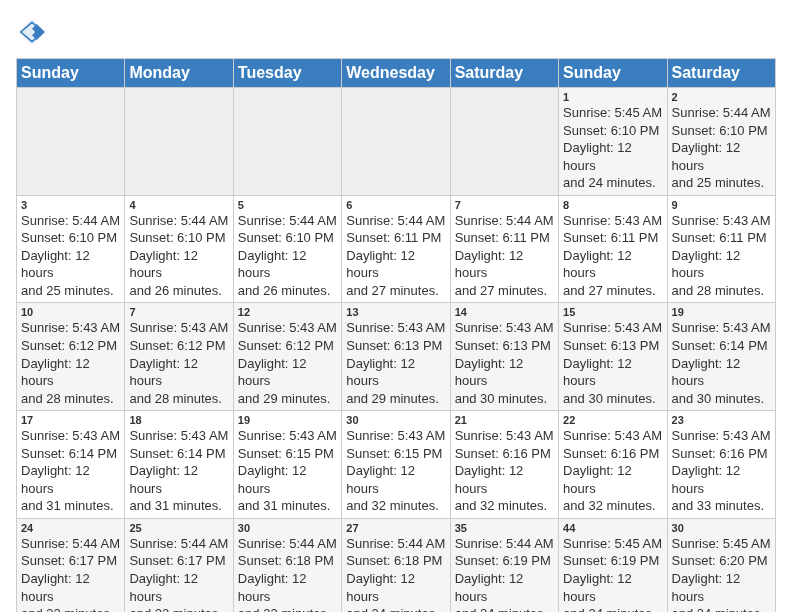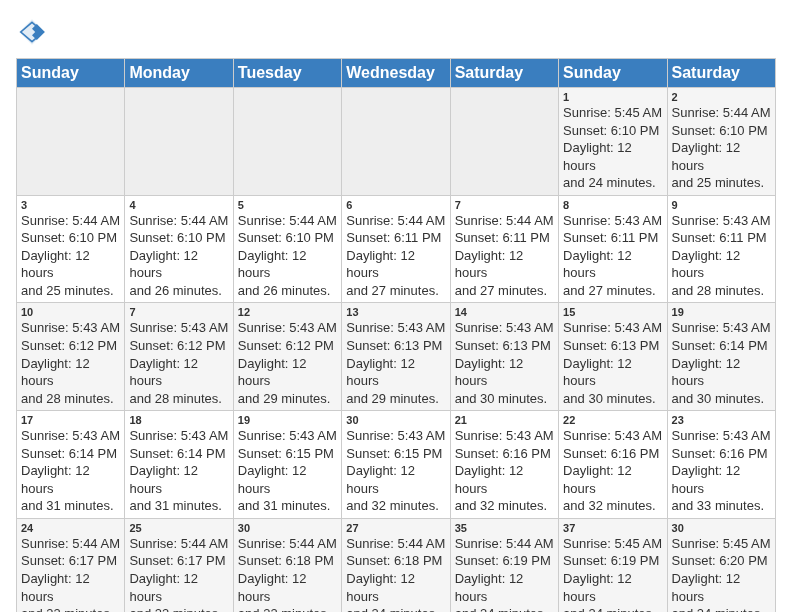--- a/index.html
+++ b/index.html
@@ -342,21 +342,21 @@
 and 34 minutes.</div>
           </td>
           <td>
             <span class="day-num">35</span>
             <div class="cell-info" style="white-space: pre-line;">Sunrise: 5:44 AM
 Sunset: 6:19 PM
 Daylight: 12 hours
 and 34 minutes.</div>
           </td>
           <td>
-            <span class="day-num">37</span>
+            <span class="day-num">44</span>
             <div class="cell-info" style="white-space: pre-line;">Sunrise: 5:45 AM
 Sunset: 6:19 PM
 Daylight: 12 hours
 and 34 minutes.</div>
           </td>
           <td>
             <span class="day-num">30</span>
             <div class="cell-info" style="white-space: pre-line;">Sunrise: 5:45 AM
 Sunset: 6:20 PM
 Daylight: 12 hours

